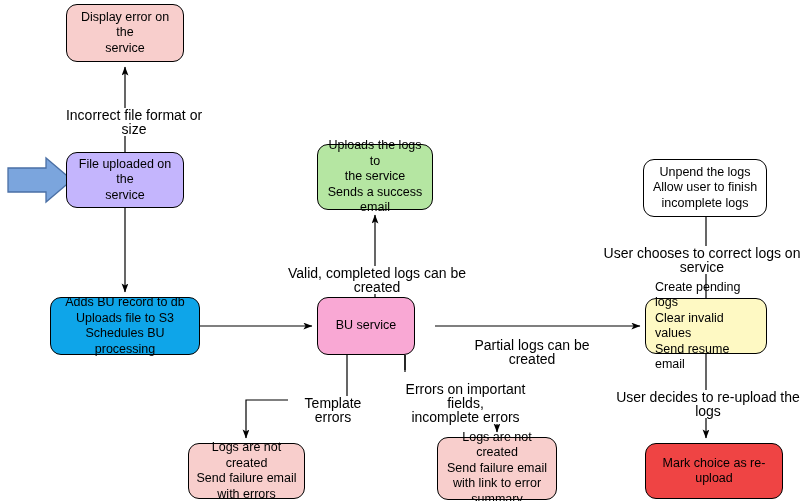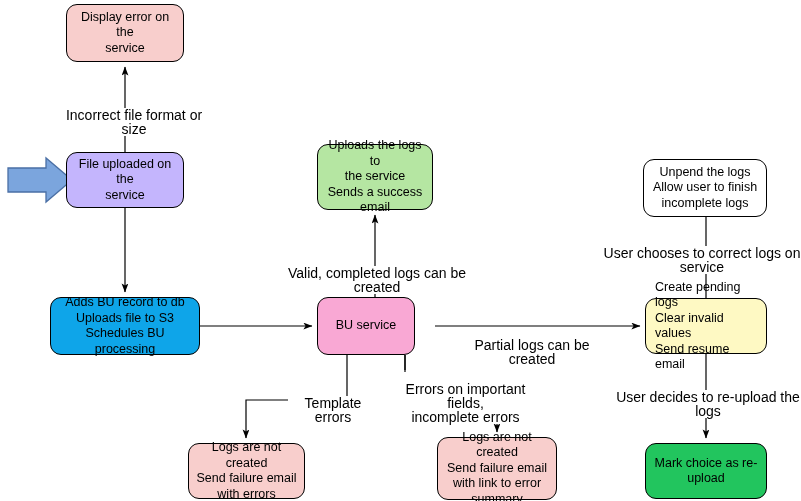--- a/index.html
+++ b/index.html
@@ -119,21 +119,21 @@
 
   <div class="node" style="left:188px; top:443px; width:117px; height:56px; background:#f8cecc;">Logs are not created
 Send failure email
 with errors</div>
 
   <div class="node" style="left:437px; top:437px; width:120px; height:63px; background:#f8cecc;">Logs are not created
 Send failure email
 with link to error
 summary</div>
 
-  <div class="node" style="left:645px; top:443px; width:122px; height:56px; background:#22c55e;">Mark choice as re-
+  <div class="node" style="left:645px; top:443px; width:138px; height:56px; background:#ef4444;">Mark choice as re-
 upload</div>
 
   <div class="edge-label" style="left:56px; top:108px; width:152px;">Incorrect file format or size</div>
 
 
   <div class="edge-label" style="left:275px; top:250px; width:200px;margin-top:16px;">Valid, completed logs can be created</div>
 
   <div class="edge-label" style="left:600px; top:246px; width:200px;">User chooses to correct logs on service</div>
 
   <div class="edge-label" style="left:458px; top:320px; width:144px;margin-top:18px;">Partial logs can be created</div>

